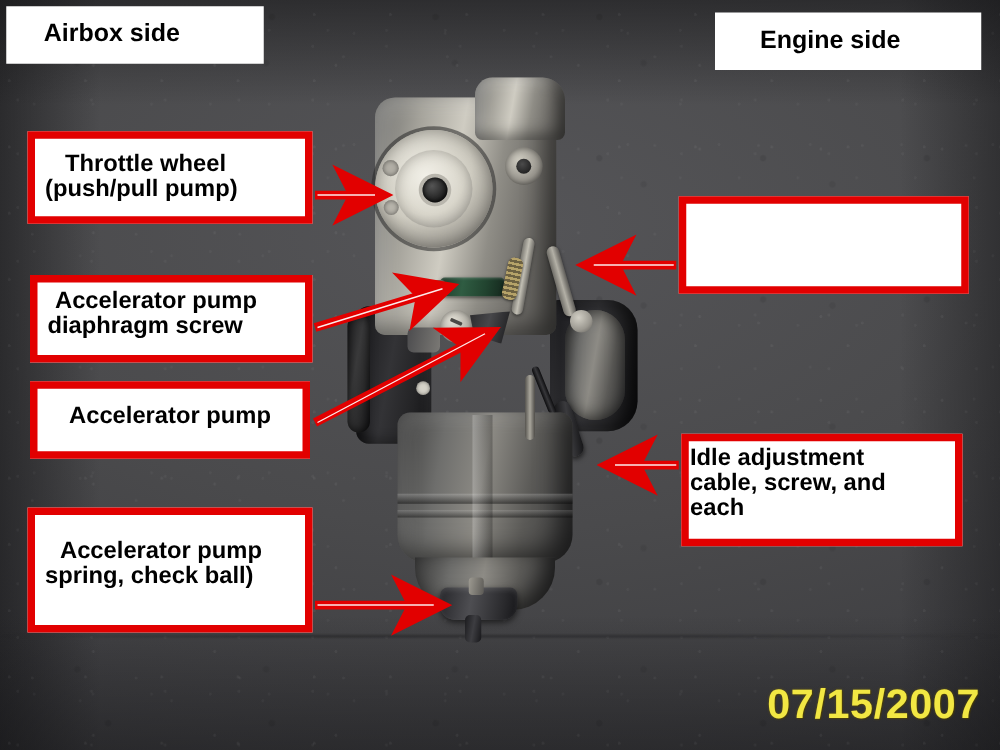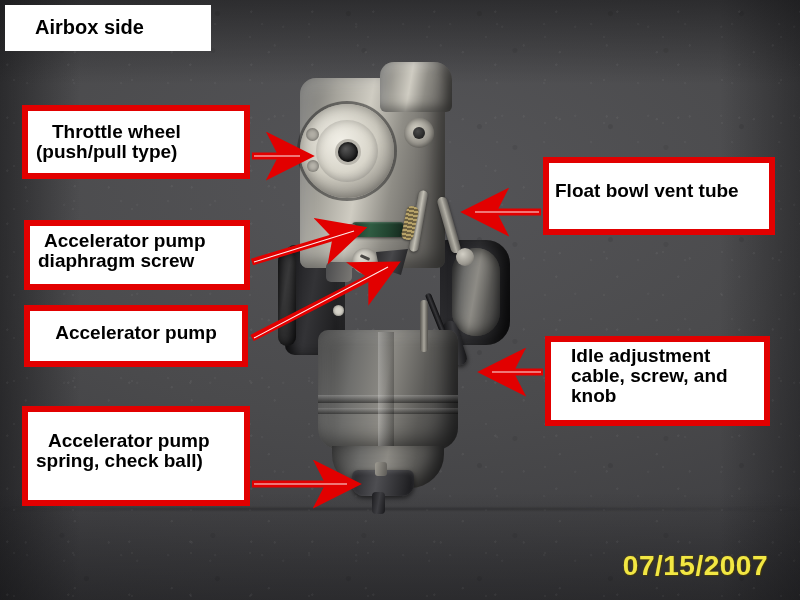--- a/index.html
+++ b/index.html
@@ -216,45 +216,47 @@
       <path d="M254,484 L347,484"></path>
       <path d="M539,212 L475,212"></path>
       <path d="M541,372 L492,372"></path>
     </g>
   </svg>
 
   <div class="cap plain" style="left:5px;top:5px;width:206px;height:46px;padding:0 0 0 30px;font-size:20px;">
     <span>Airbox side</span>
   </div>
 
+  <div class="cap plain" style="left:572px;top:10px;width:213px;height:46px;padding:0 0 0 36px;font-size:20px;">
+    <span>Engine side</span>
+  </div>
 
   <div class="cap red" style="left:22px;top:105px;width:228px;height:74px;padding:0 6px 0 8px;font-size:19px;">
     <span style="padding-left:16px;">Throttle wheel</span>
-    <span>(push/pull type)</span>
+    <span>(push/pull pump)</span>
   </div>
 
   <div class="cap red" style="left:24px;top:220px;width:226px;height:70px;padding:0 6px 8px 8px;font-size:19px;">
     <span style="padding-left:6px;">Accelerator pump</span>
     <span>diaphragm screw</span>
   </div>
 
   <div class="cap red ctr" style="left:24px;top:305px;width:224px;height:62px;padding:0 8px 6px 8px;font-size:19px;">
     <span>Accelerator pump</span>
   </div>
 
   <div class="cap red" style="left:22px;top:406px;width:228px;height:100px;padding:0 4px 10px 8px;font-size:19px;">
     <span style="padding-left:12px;">Accelerator pump</span>
     <span>spring, check ball)</span>
   </div>
 
   <div class="cap red" style="left:543px;top:157px;width:232px;height:78px;padding:0 4px 10px 6px;font-size:19px;">
-    <span>Float bowl vent tube</span>
-  </div>
-
-  <div class="cap red" style="left:545px;top:336px;width:225px;height:90px;padding:0 4px 10px 20px;font-size:19px;">
+  </div>
+
+  <div class="cap red" style="left:545px;top:347px;width:225px;height:90px;padding:0 4px 10px 1px;font-size:19px;">
     <span>Idle adjustment</span>
     <span>cable, screw, and</span>
-    <span>knob</span>
-  </div>
-
-  <div class="date" style="right:32px;bottom:18px;font-size:28px;margin-top:44px;">07/15/2007</div>
+    <span>each</span>
+  </div>
+
+  <div class="date" style="right:16px;bottom:18px;font-size:33px;margin-top:44px;">07/15/2007</div>
 
 </div>
 
 </body></html>

